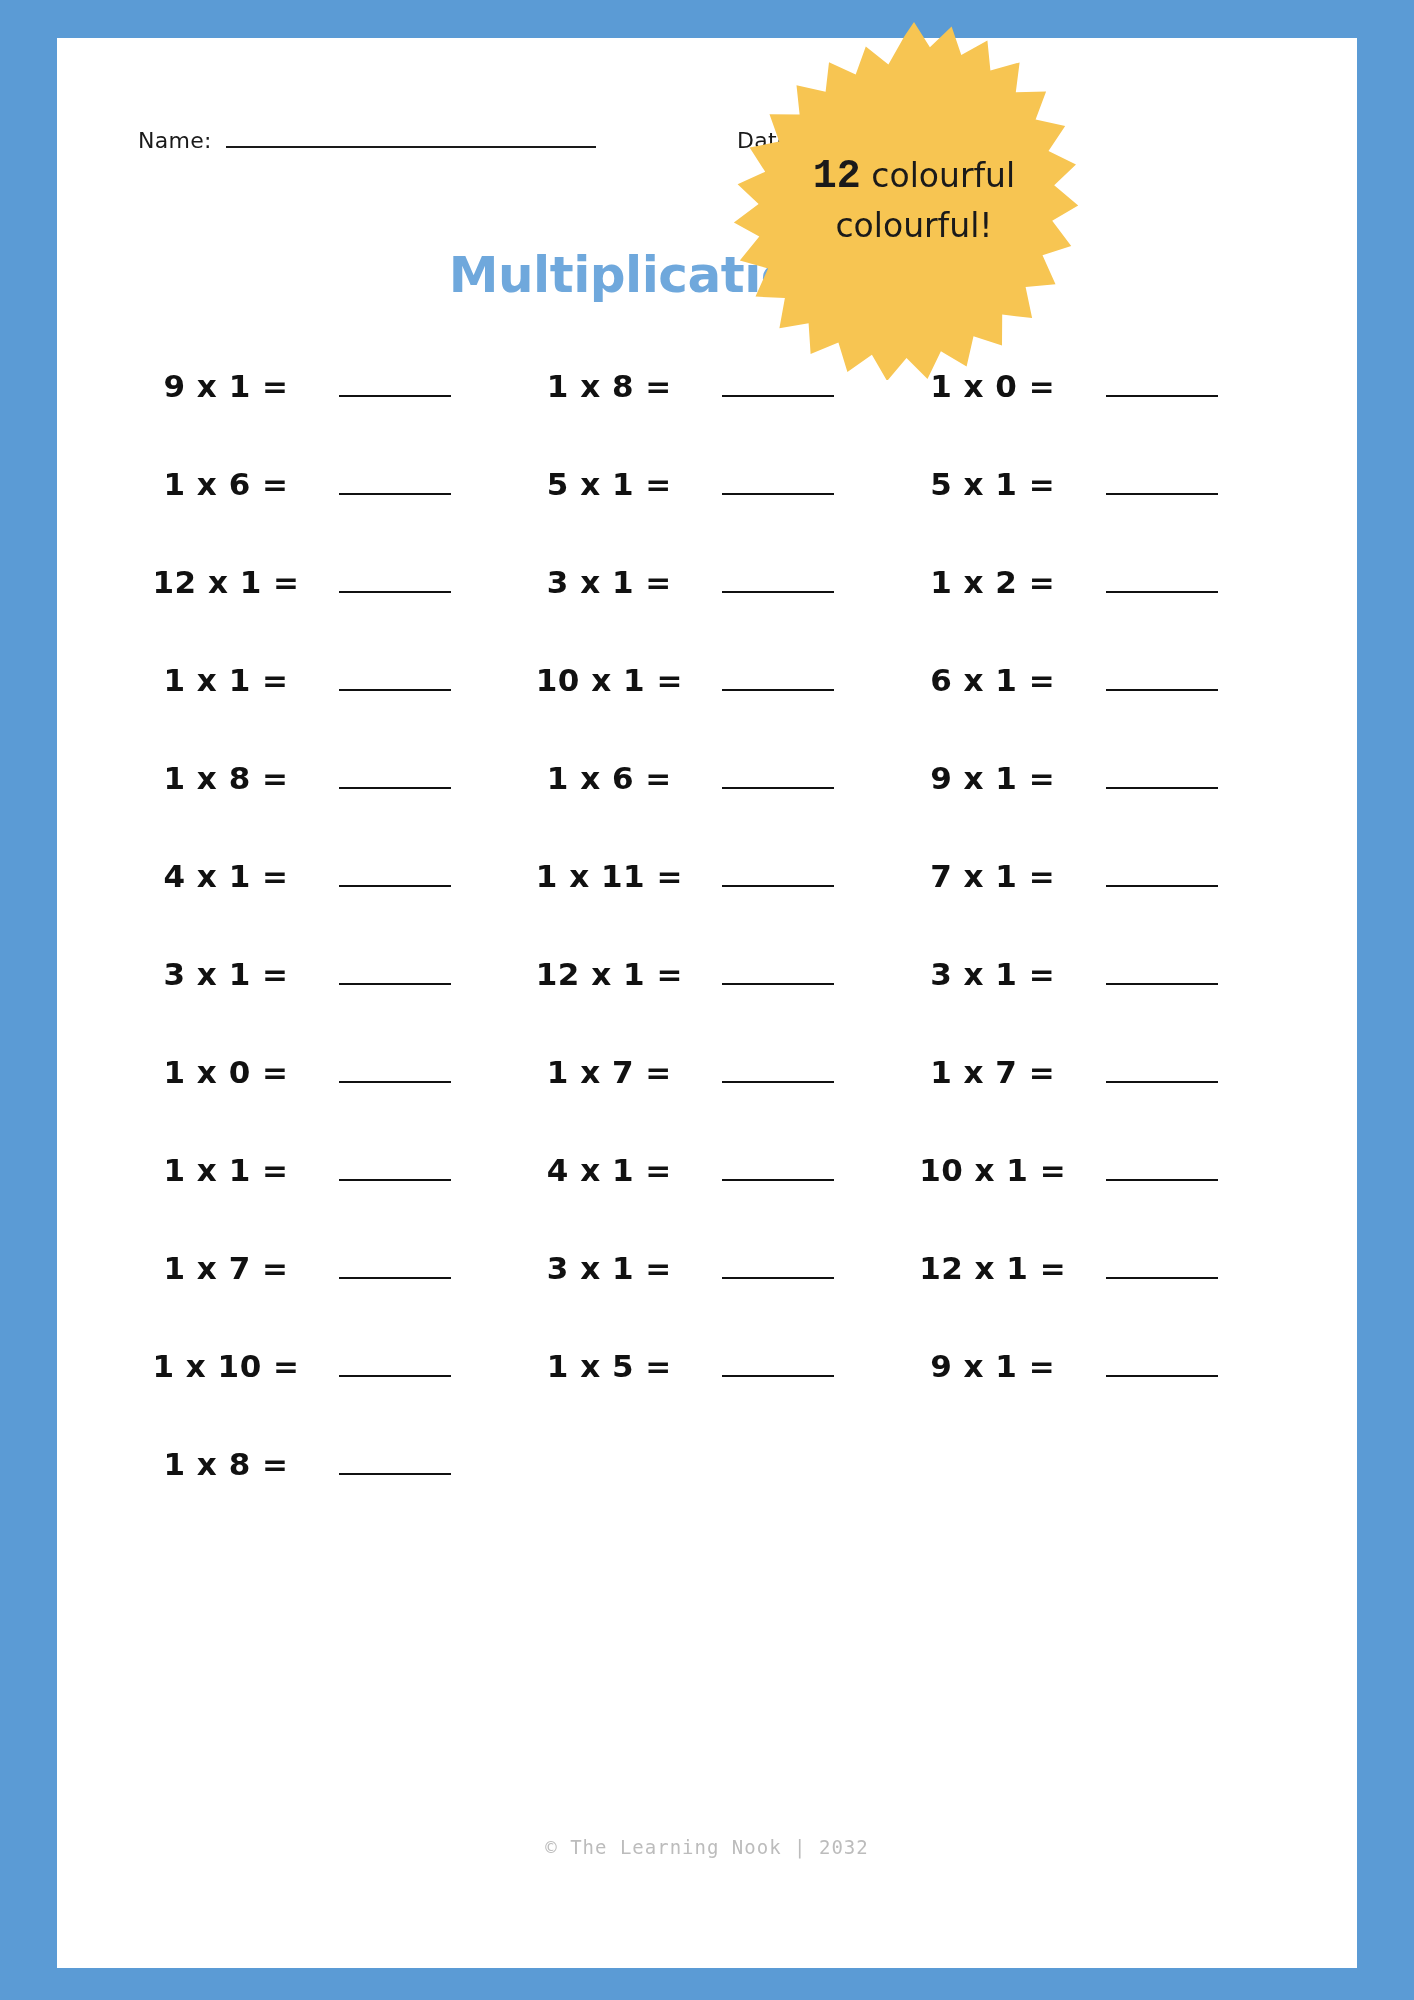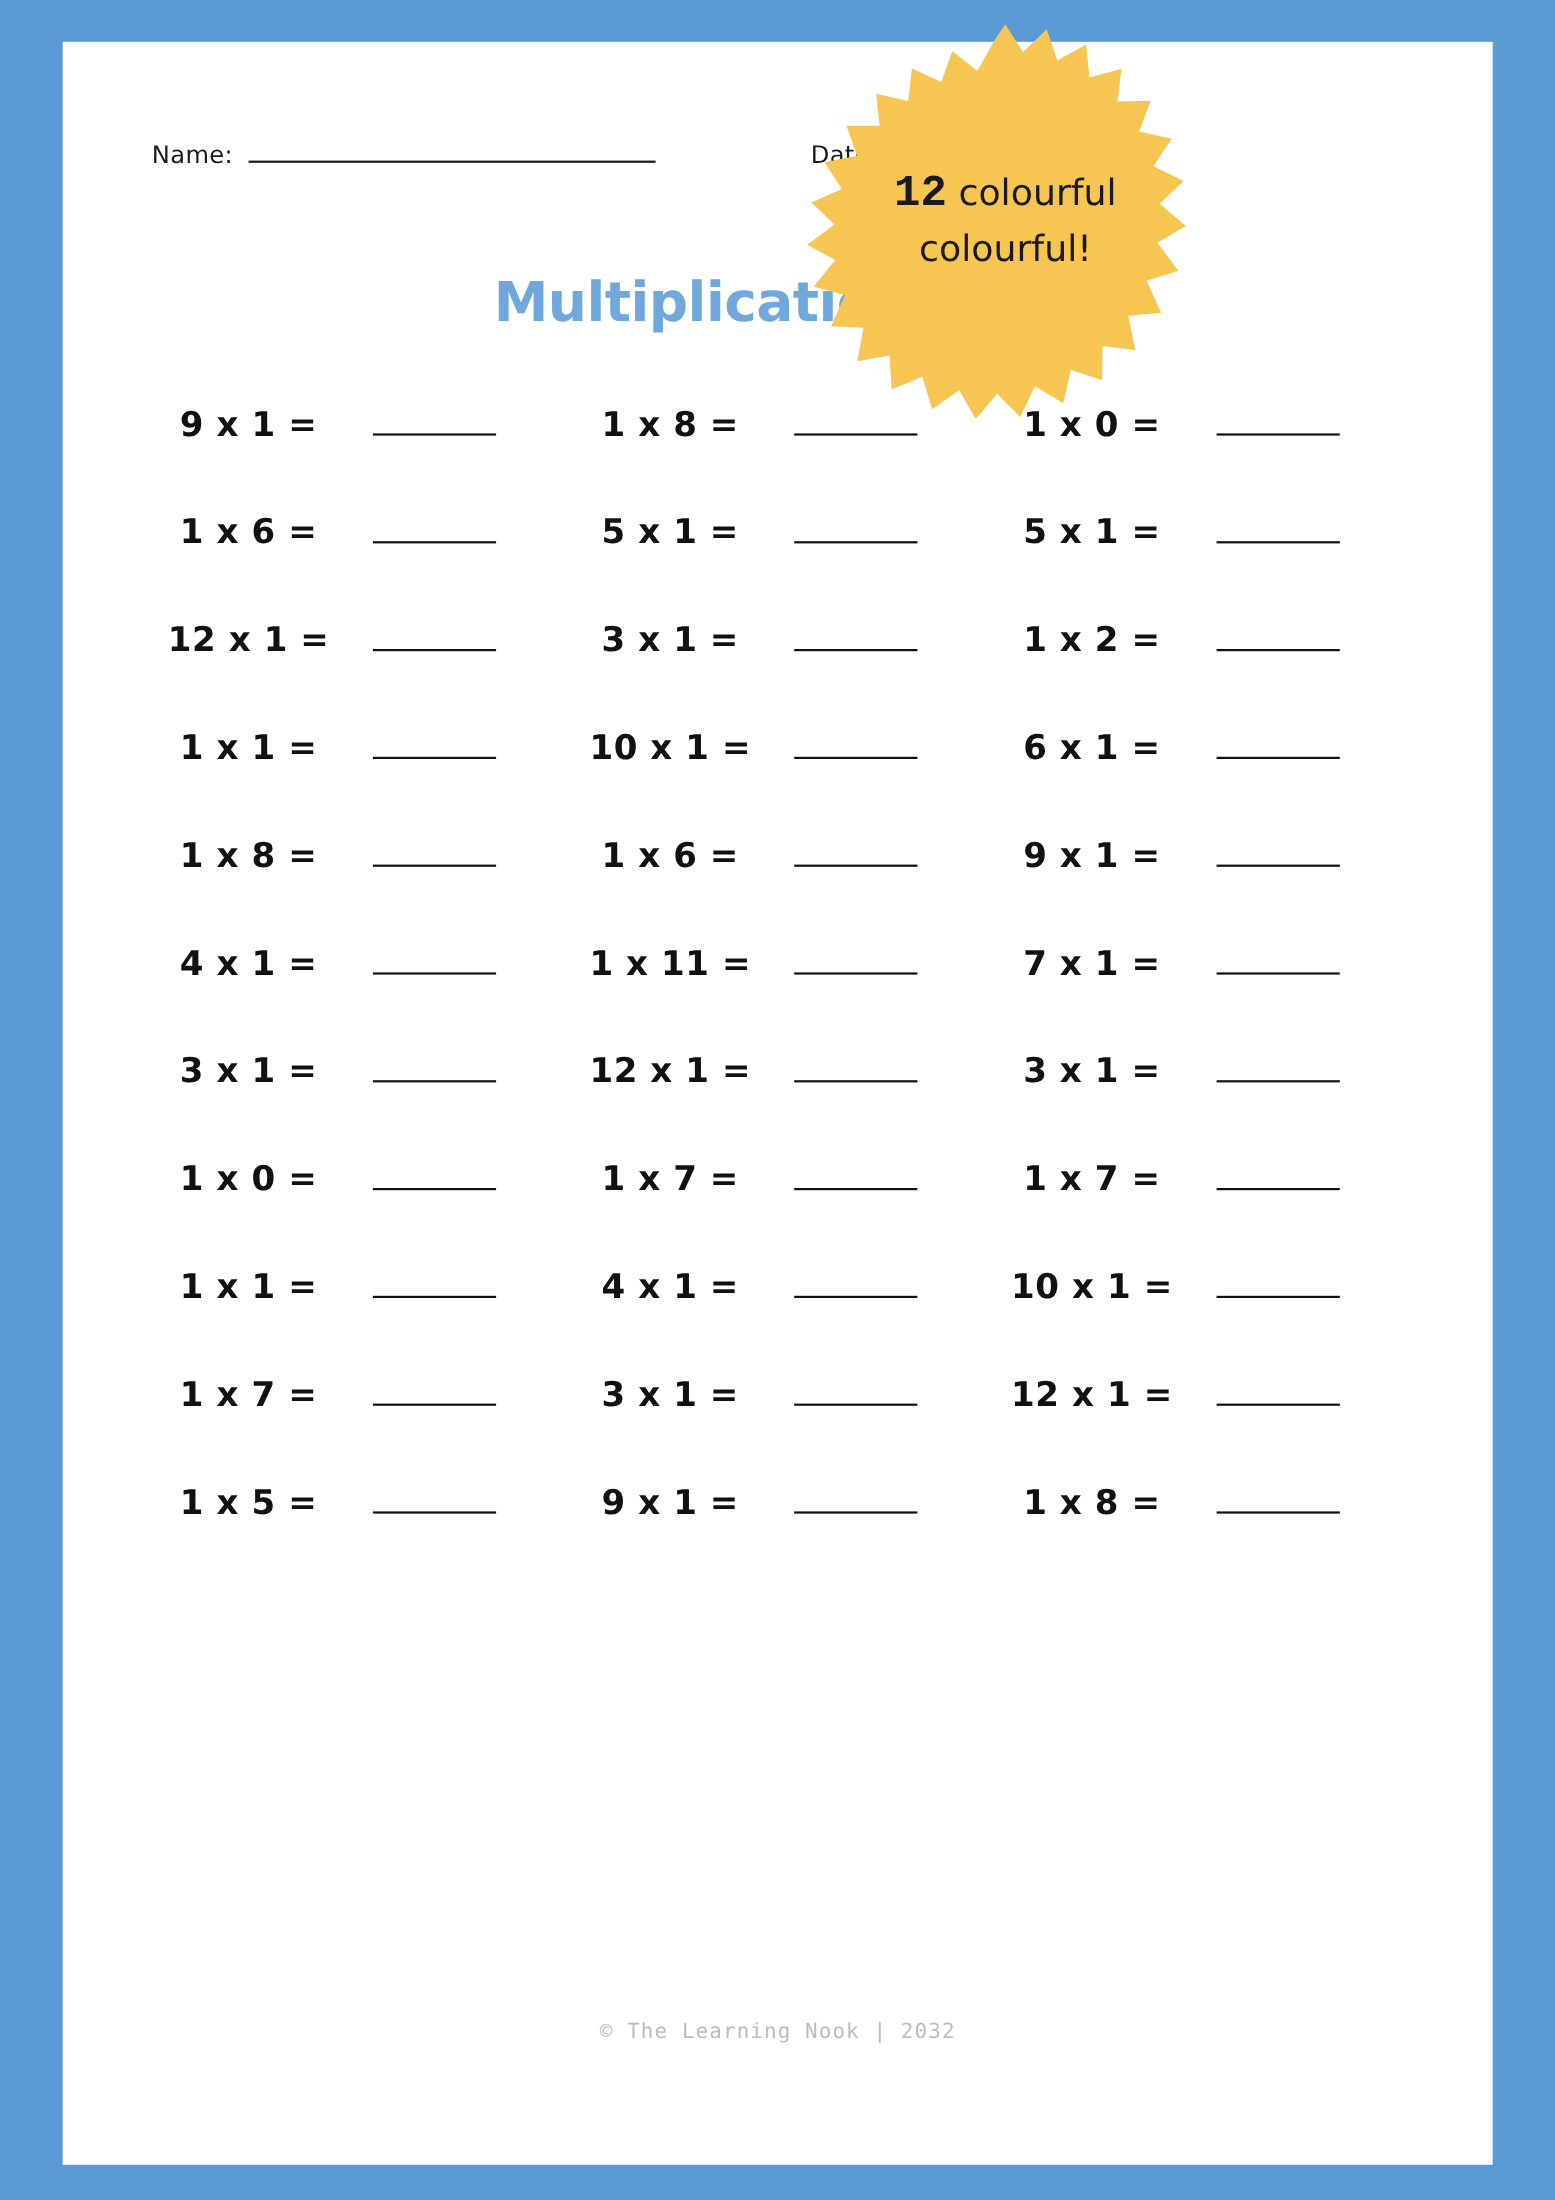--- a/index.html
+++ b/index.html
@@ -283,20 +283,24 @@
       </div>
     <div class="cell">
         <span class="expr">3 x 1 =</span>
         <span class="answer-blank"></span>
       </div>
 
     <div class="cell">
         <span class="expr">12 x 1 =</span>
         <span class="answer-blank"></span>
       </div>
+    <div class="cell">
+        <span class="expr">1 x 10 =</span>
+        <span class="answer-blank"></span>
+      </div>
 
     <div class="cell">
         <span class="expr">1 x 5 =</span>
         <span class="answer-blank"></span>
       </div>
     <div class="cell">
         <span class="expr">9 x 1 =</span>
         <span class="answer-blank"></span>
       </div>
     <div class="cell">

